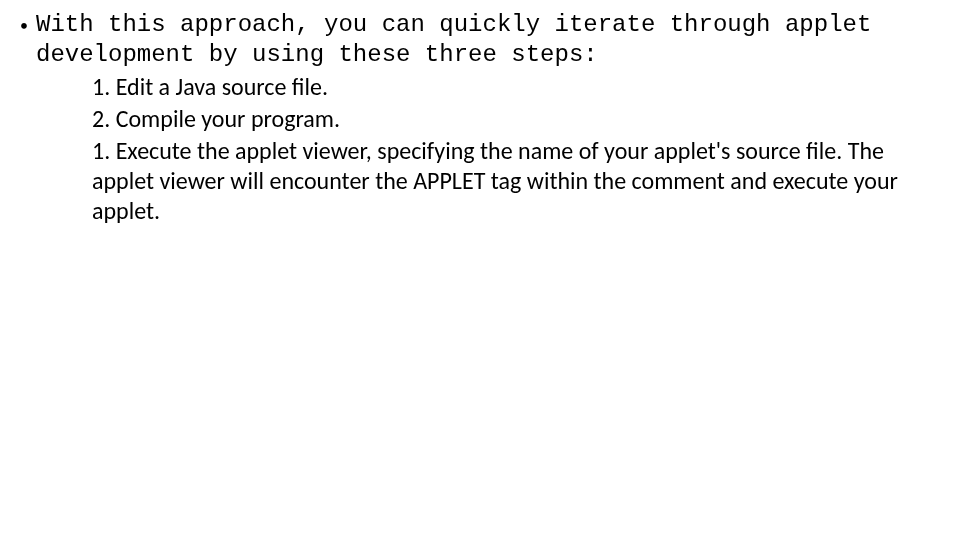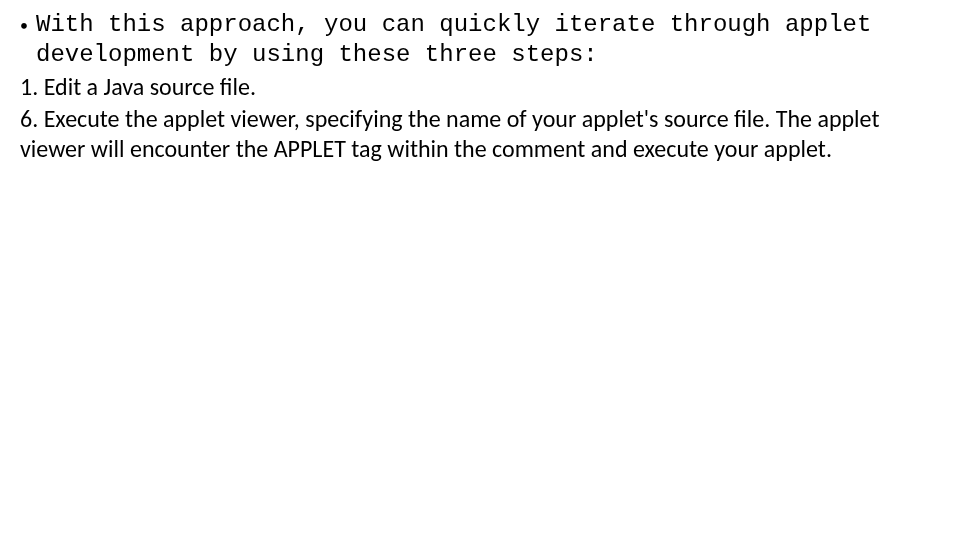--- a/index.html
+++ b/index.html
@@ -28,30 +28,32 @@
       flex-shrink: 0;
       text-align: left;
       font-size: 16px;
       padding-top: 6px;
     }
     .intro-text {
       flex: 1;
       font-family: Liberation Mono, monospace;
     }
     .steps {
+      margin-left: 72px;
       margin-top: 2px;
     }
     .step {
       margin-bottom: 2px;
     }
   </style>
 </head>
 <body>
 
 <div class="bullet-block">
   <span class="bullet">•</span>
   <span class="intro-text">With this approach, you can quickly iterate through applet development by using these three steps:</span>
 </div>
 
 <div class="steps">
   <div class="step">1. Edit a Java source file.</div>
-  <div class="step">6. Execute the applet viewer, specifying the name of your applet's source file. The applet viewer will encounter the APPLET tag within the comment and execute your applet.</div>
+  <div class="step">2. Compile your program.</div>
+  <div class="step">1. Execute the applet viewer, specifying the name of your applet's source file. The applet viewer will encounter the APPLET tag within the comment and execute your applet.</div>
 </div>
 
 </body></html>

